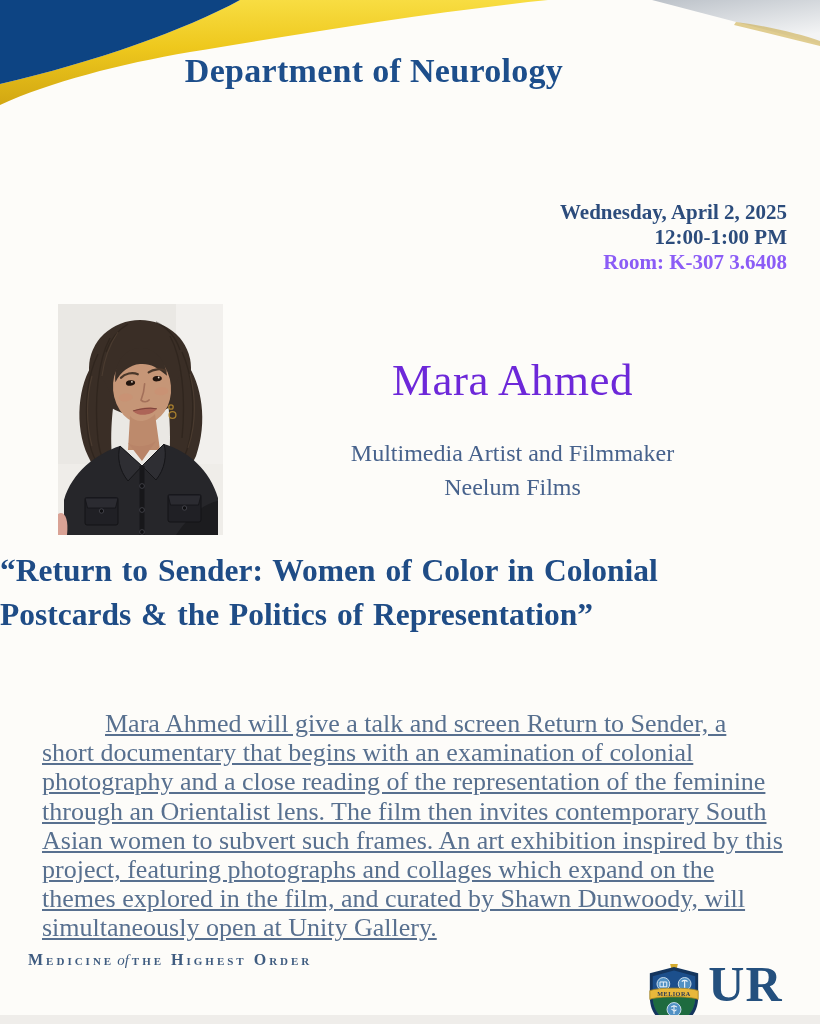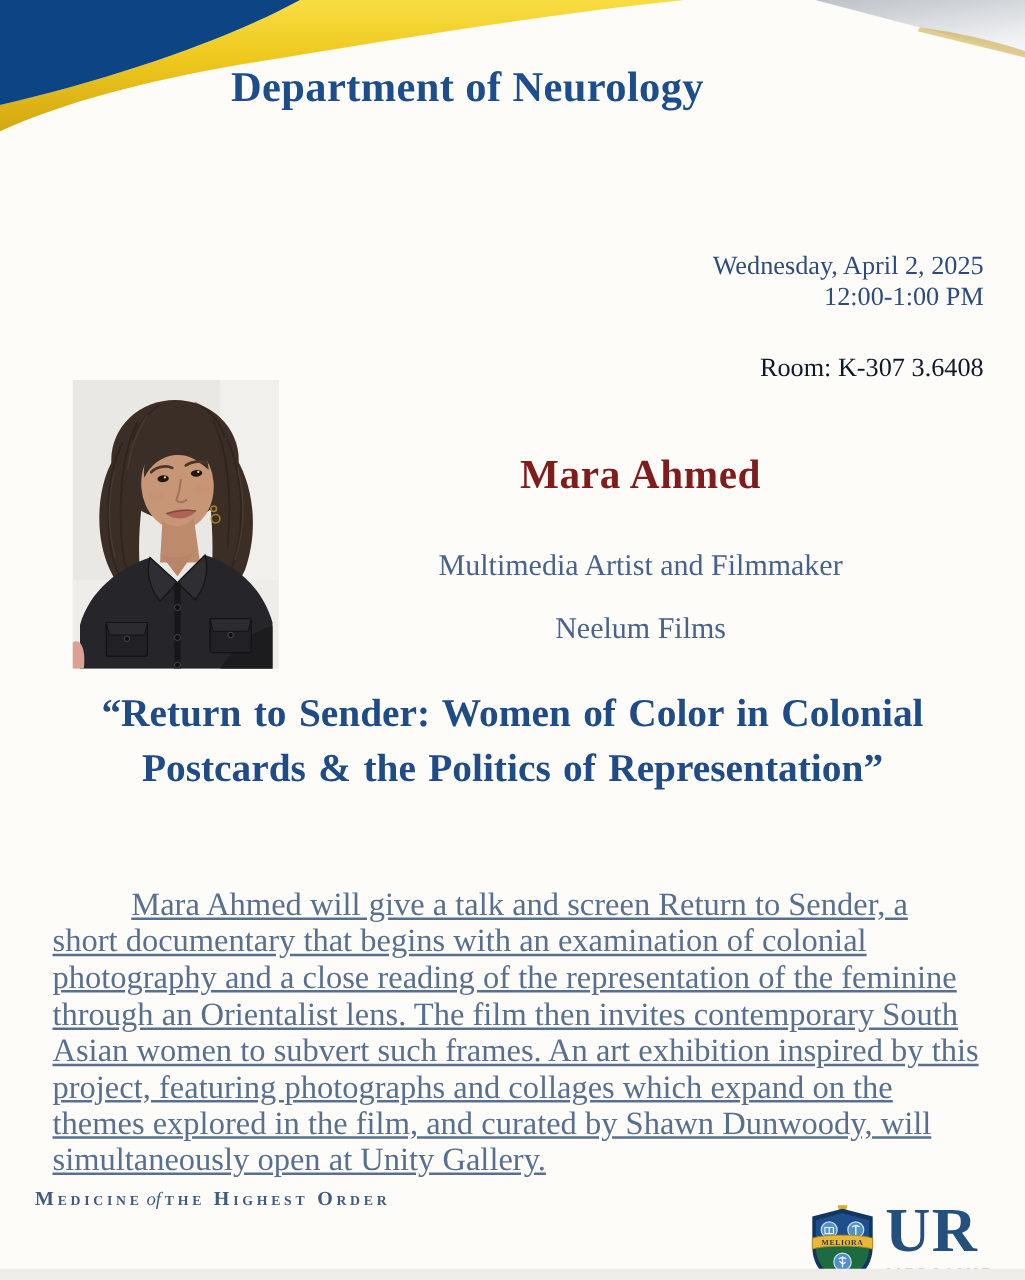--- a/index.html
+++ b/index.html
@@ -22,52 +22,52 @@
     color: #1d4e8b;
     font-size: 34px; font-weight: bold;
     line-height: 41px;
     letter-spacing: 0.3px;
   }
 
   
   .event-block {
     top: 200px; right: 33px;
     text-align: right;
-    font-size: 21px; font-weight: normal;
+    font-size: 21px; font-weight: bold;
     line-height: 25px;
     color: #2c4c7c;
   }
-  .event-block .room { color: #0f172a; margin-top: 32px; }
+  .event-block .room { color: #8b5cf6; }
 
   
   .speaker-photo { top: 304px; left: 58px; width: 165px; height: 231px; }
 
   
   .speaker-block {
     top: 354px; left: 240px; width: 545px;
     text-align: center;
   }
   .speaker-name {
-    font-size: 33px; font-weight: bold;
-    color: #7f1d1d; letter-spacing: 0.5px;
+    font-size: 45px; font-weight: normal;
+    color: #6d28d9; letter-spacing: 0.5px;
     line-height: 52px;
   }
   .speaker-role {
     margin-top: 32px;
     font-size: 24px; color: #47628c; line-height: 30px;
   }
   .speaker-org {
-    margin-top: 20px;
+    margin-top: 4px;
     font-size: 24px; color: #47628c; line-height: 30px;
   }
 
   
   .talk-title {
     top: 549px; left: 0; width: 820px;
-    text-align: center;
+    text-align: left;
   }
   .talk-title .inner {
     display: inline-block; max-width: 680px;
     font-size: 31.5px; font-weight: bold;
     color: #1f4c86; line-height: 43.5px;
     word-spacing: 2px;
   }
 
   
   .abstract {

